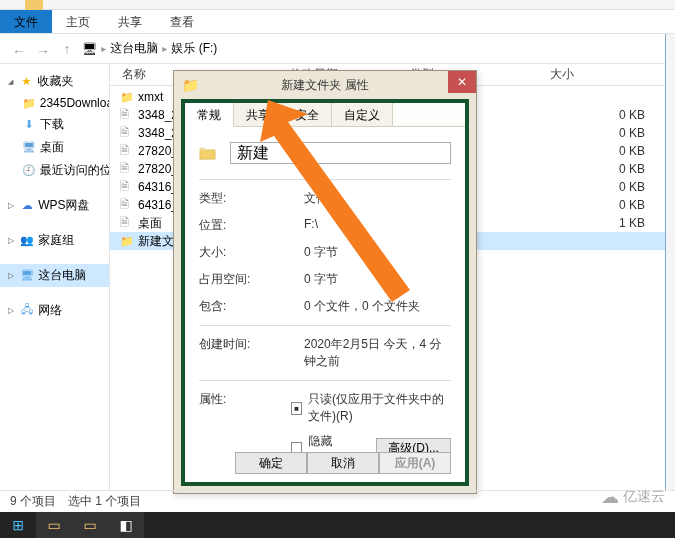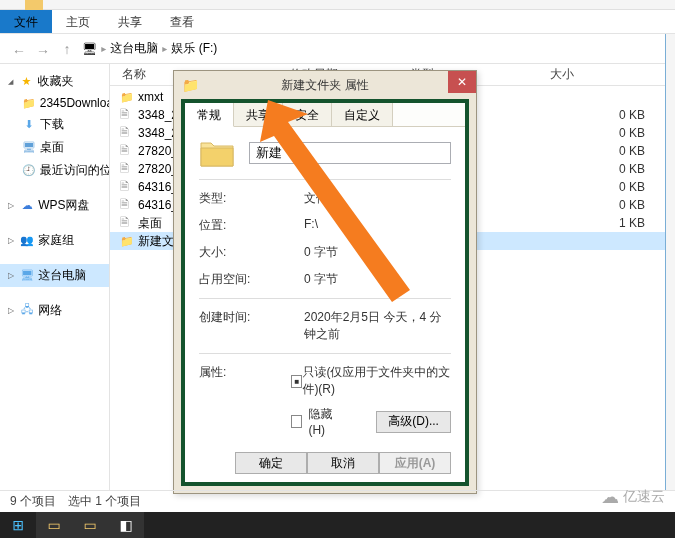--- a/index.html
+++ b/index.html
@@ -66,21 +66,21 @@
     
     .dialog-body { background: #fff; margin: 0 7px 7px 7px; height: calc(100% - 35px); border: 4px solid #14532d; position: relative; }
     .dialog-tabs { display: flex; height: 24px; border-bottom: 1px solid #d4cfbf; background: #fdfdfb; }
     .dtab { padding: 4px 12px; font-size: 12px; border-right: 1px solid #d4cfbf; cursor: pointer; background: #f4f2e9; border-bottom: 1px solid #d4cfbf; margin-bottom: -1px; }
     .dtab.active { background: #fff; border-bottom: 1px solid #fff; }
     
     .dialog-content { padding: 10px 14px; font-size: 12px; color: #333; }
     .folder-row { display: flex; align-items: center; gap: 14px; margin-bottom: 10px; }
     .big-folder { width: 36px; height: 32px; }
     .big-folder svg { width: 100%; height: 100%; }
-    .name-input { flex: 1; height: 22px; border: 1px solid #abadb3; padding: 0 6px; font-size: 13px; }
+    .name-input { flex: 1; height: 22px; border: 1px solid #abadb3; padding: 0 6px; font-size: 16px; }
     
     .sep-line { border: none; border-top: 1px solid #ddd; margin: 6px 0 10px 0; }
     
     .prop-row { display: flex; margin-bottom: 10px; }
     .prop-label { width: 66px; color: #333; }
     .prop-value { flex: 1; color: #333; margin-left: 39px; }
     .checkbox { width: 13px; height: 13px; border: 1px solid #888; background: #fff; display: inline-flex; align-items: center; justify-content: center; font-size: 9px; }
     .checkbox.checked { background: #fff; }
     .checkbox.checked::after { content: "■"; font-size: 8px; color: #333; }
     .adv-btn { position: absolute; right: 16px; width: 90px; height: 22px; border: 1px solid #adadad; background: #e8e8e8; font-size: 12px; cursor: pointer; }
@@ -266,30 +266,34 @@
           <div class="prop-value">F:\</div>
         </div>
       <div class="prop-row">
           <div class="prop-label">大小:</div>
           <div class="prop-value">0 字节</div>
         </div>
       <div class="prop-row">
           <div class="prop-label">占用空间:</div>
           <div class="prop-value">0 字节</div>
         </div>
+      <div class="prop-row">
+          <div class="prop-label">包含:</div>
+          <div class="prop-value">0 个文件，0 个文件夹</div>
+        </div>
       <hr class="sep-line">
       <div class="prop-row">
           <div class="prop-label">创建时间:</div>
           <div class="prop-value">2020年2月5日 今天，4 分钟之前</div>
         </div>
       <hr class="sep-line">
       <div class="prop-row" style="position:relative">
         <div class="prop-label">属性:</div>
         <div class="prop-value">
-          <div style="display:flex;align-items:center;margin-bottom:8px">
+          <div style="display:flex;align-items:center;gap:6px;margin-bottom:8px">
             <span class="checkbox checked"></span>
             <span>只读(仅应用于文件夹中的文件)(R)</span>
           </div>
           <div style="display:flex;align-items:center;gap:6px">
             <span class="checkbox"></span>
             <span>隐藏(H)</span>
             <button class="adv-btn" style="position:static;margin-left:28px">高级(D)...</button>
           </div>
         </div>
       </div>

